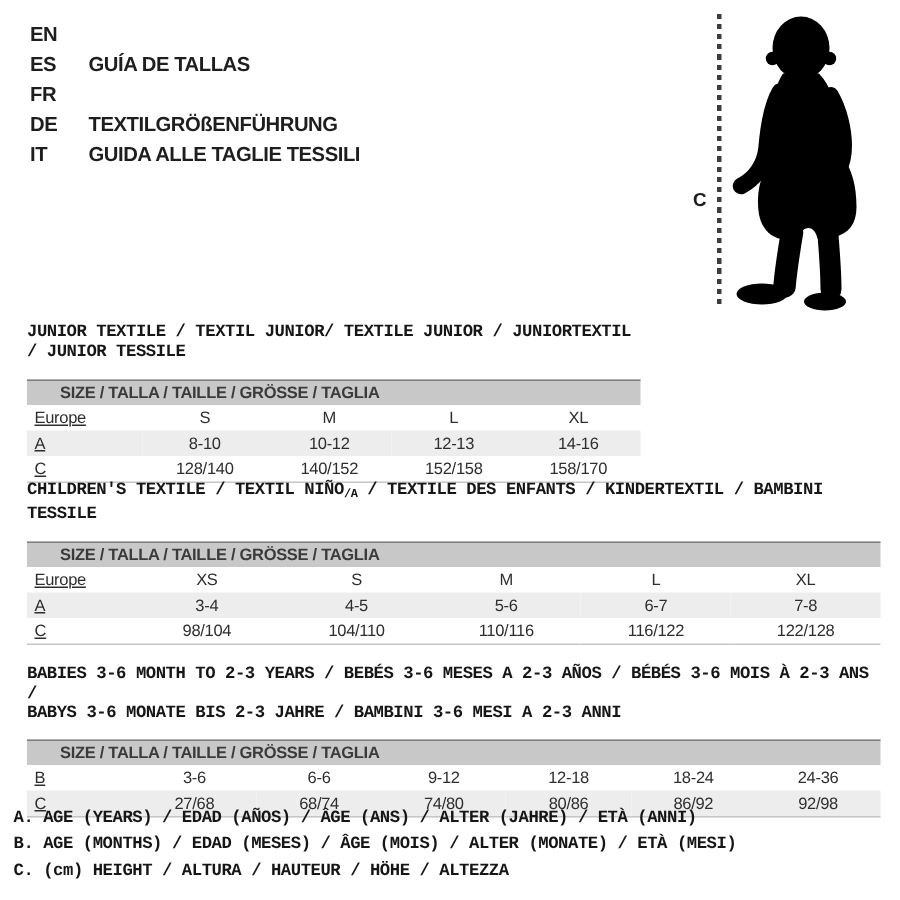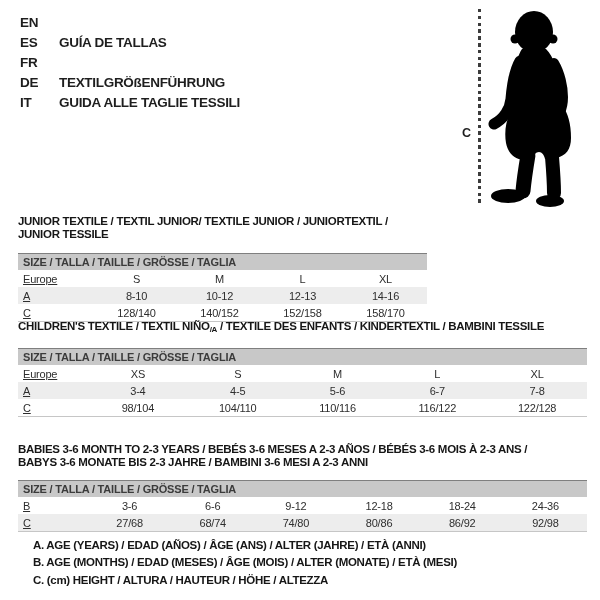--- a/index.html
+++ b/index.html
@@ -19,37 +19,37 @@
   .dash-line{
     position:absolute;left:26px;top:4px;height:197px;width:2.5px;
     background:repeating-linear-gradient(to bottom,#3c3c3c 0 3.5px,transparent 3.5px 6.8px);
   }
   .baby-svg{position:absolute;left:36px;top:2px;}
   
   .section{position:absolute;left:18px;}
   .sec1{top:215px;width:409px;}
   .sec2{top:320px;width:569px;}
   .sec3{top:427px;width:569px;}
-  .table-title{font-weight:700;font-size:11.5px;line-height:13px;letter-spacing:-0.3px;color:#161616;}
+  .table-title{font-weight:700;font-size:11.5px;line-height:13px;letter-spacing:-0.3px;color:#161616;font-family:Liberation Mono, monospace;}
   .sec1 .table-title{margin-bottom:12px;}
   .sec2 .table-title{margin-bottom:12px;}
   .sec3 .table-title{margin-bottom:11px;margin-top:16px;}
   .title-sub{font-size:8px;vertical-align:-2px;}
   .size-bar{
     height:16px;line-height:16px;background:#c8c8c8;border-top:1.5px solid #7f7f7f;
-    color:#3b3b3b;font-weight:700;font-size:11px;letter-spacing:-0.2px;padding-left:5px;
+    color:#3b3b3b;font-weight:700;font-size:11px;letter-spacing:-0.2px;padding-left:22px;
   }
   table.size-table{border-collapse:collapse;table-layout:fixed;width:100%;border-bottom:1px solid #c6c6c6;}
   table.size-table td{height:17px;padding:0;text-align:center;font-size:11px;color:#2e2e2e;letter-spacing:-0.2px;}
   table.size-table td:first-child{text-align:left;padding-left:5px;text-decoration:underline;}
   .t1 td:first-child{width:72px;}
   .t23 td:first-child{width:65px;}
   table.size-table tr:nth-child(even){background:#ededed;}
   
-  .footnotes{position:absolute;left:33px;top:537px;font-weight:700;font-size:11.5px;line-height:17.3px;letter-spacing:-0.3px;color:#161616;}
+  .footnotes{position:absolute;left:9px;top:537px;font-weight:700;font-size:11.5px;line-height:17.3px;letter-spacing:-0.3px;color:#161616;font-family:Liberation Mono, monospace;}
 </style>
 </head>
 <body>
 
 <div class="lang-list">
   <div class="lang-row">
     <span class="lang-code">EN</span>
   </div>
   <div class="lang-row">
     <span class="lang-code">ES</span>

